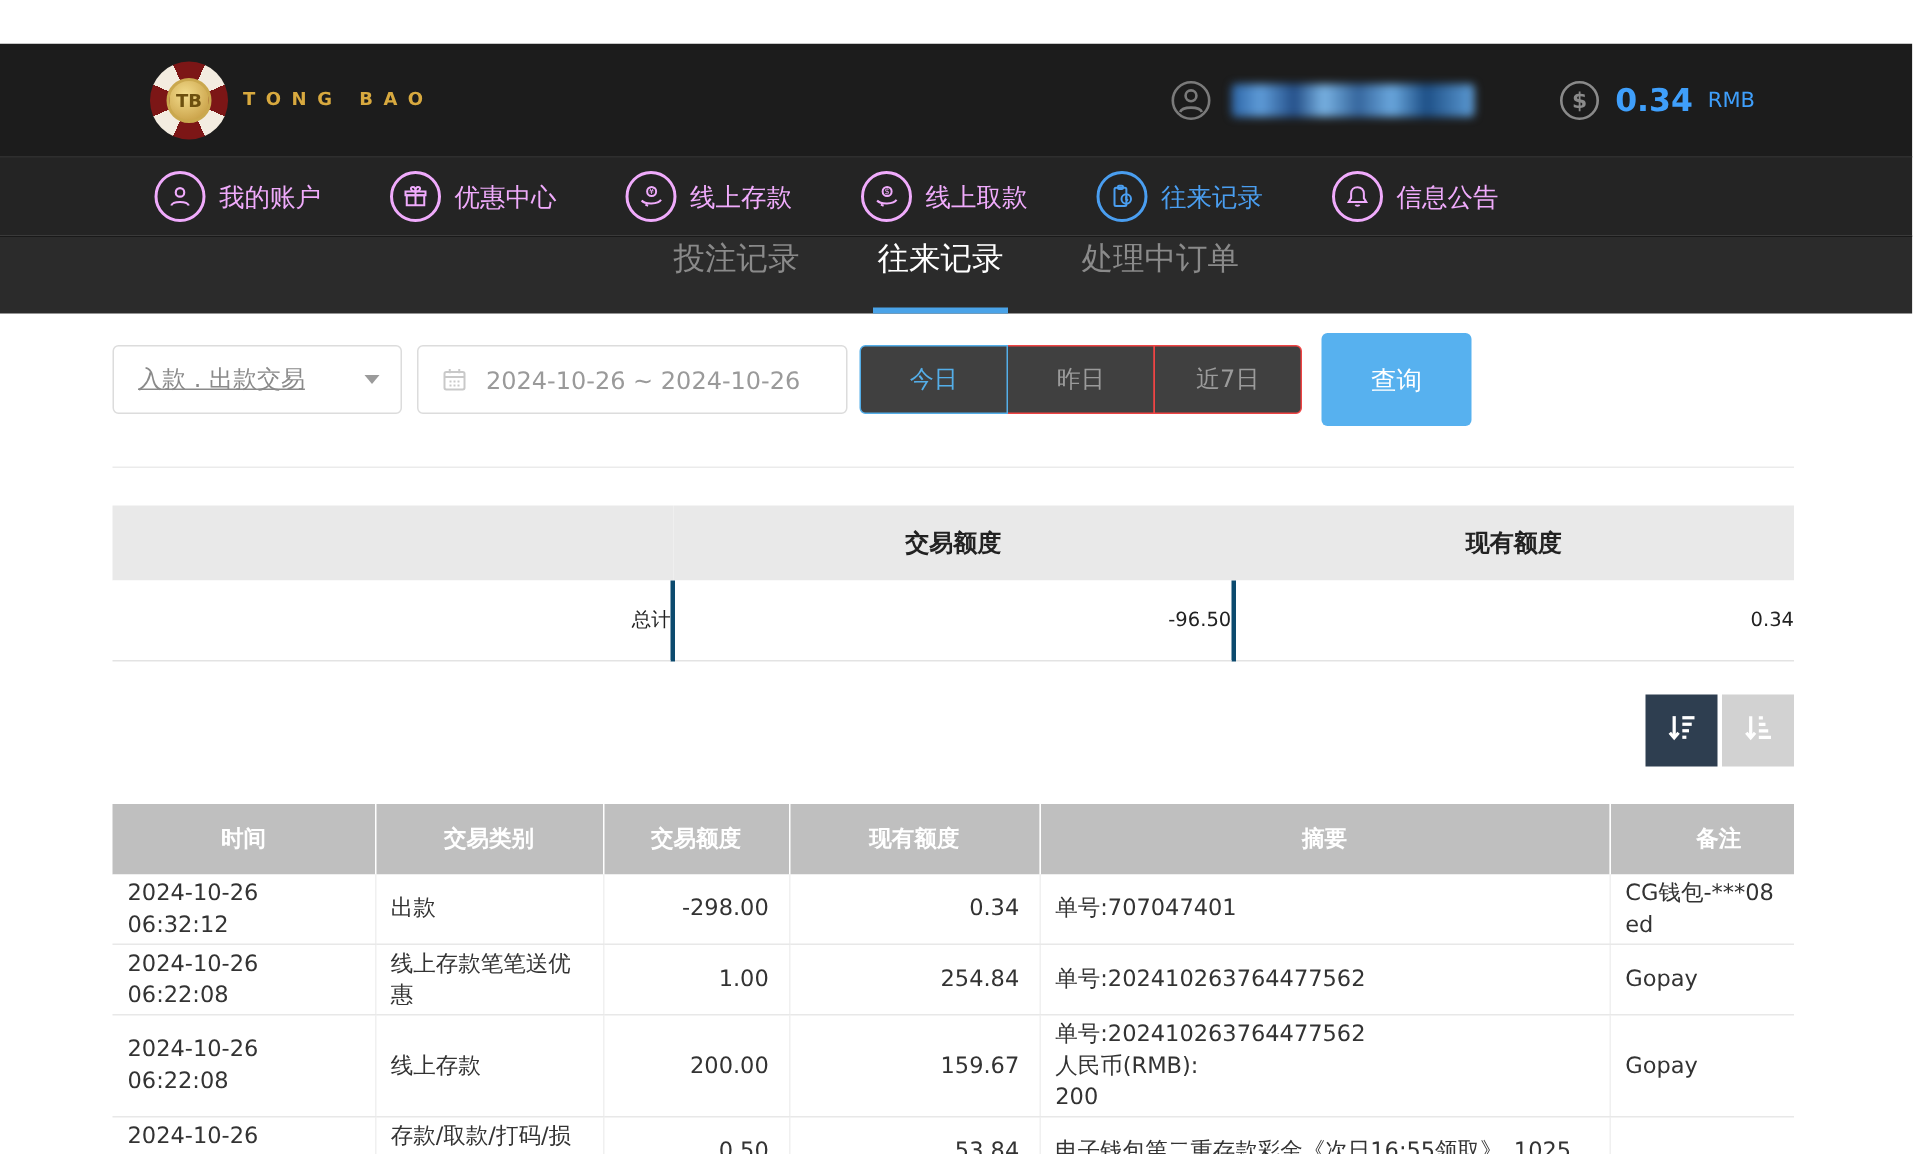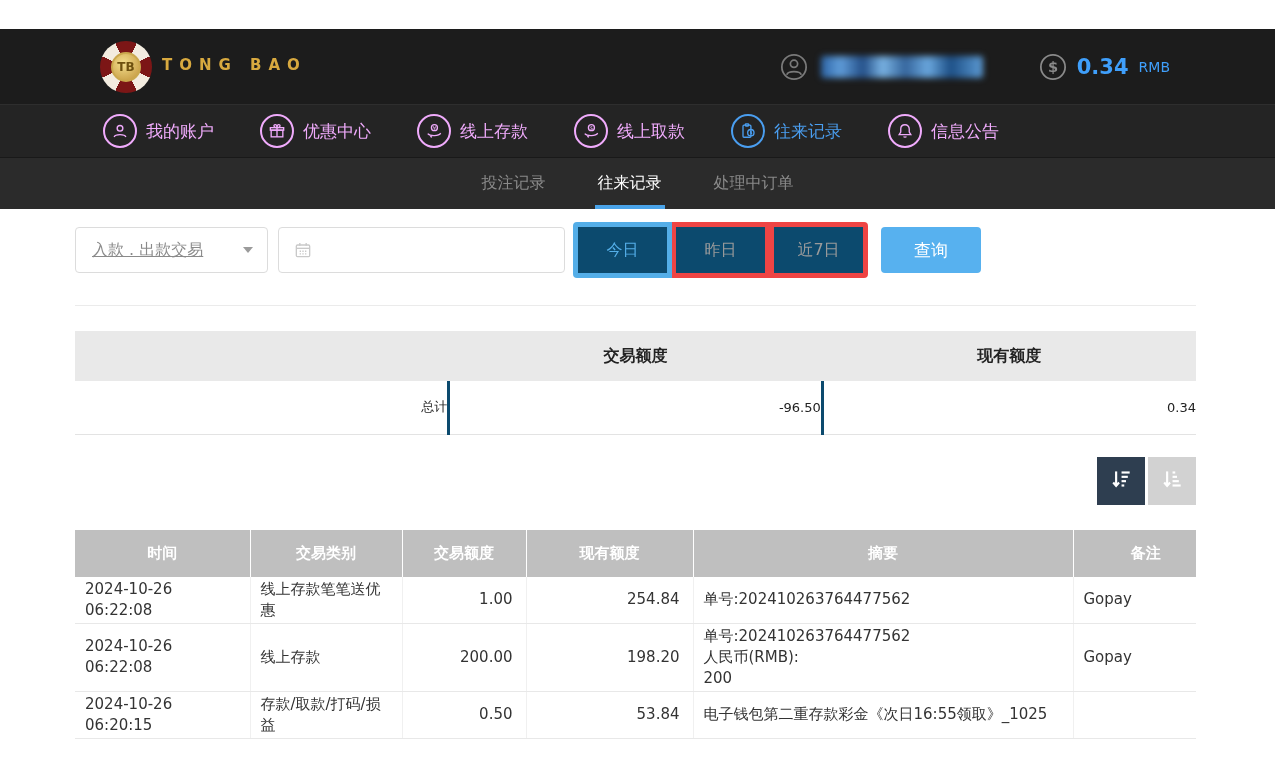--- a/index.html
+++ b/index.html
@@ -12,56 +12,56 @@
   .chip { width:52px; height:52px; border-radius:50%;
     background:conic-gradient(#7c1616 0 24deg,#f3ece0 24deg 66deg,#7c1616 66deg 114deg,#f3ece0 114deg 156deg,#7c1616 156deg 204deg,#f3ece0 204deg 246deg,#7c1616 246deg 294deg,#f3ece0 294deg 336deg,#7c1616 336deg 360deg);
     display:flex; align-items:center; justify-content:center; }
   .chip-inner { width:30px; height:30px; border-radius:50%; border:2px solid #caa84e;
     background:radial-gradient(circle at 40% 35%, #f3dd8d, #c09338); color:#6d500f;
     font-size:12px; font-weight:bold; display:flex; align-items:center; justify-content:center; }
   .logo-text { display:flex; flex-direction:column; line-height:1; }
   .logo-cn { font-family:"DejaVu Serif","Liberation Serif",serif; font-size:35px; font-weight:bold; letter-spacing:2px;
     background:linear-gradient(180deg,#fdf3b0 8%,#ecc75f 48%,#b07a22 95%);
     -webkit-background-clip:text; background-clip:text; color:transparent; }
-  .logo-en { font-size:15px; font-weight:bold; letter-spacing:7px; color:#d8a93f; margin-top:-2px; align-self:flex-end; }
+  .logo-en { font-size:12px; font-weight:bold; letter-spacing:7px; color:#d8a93f; margin-top:-2px; align-self:flex-end; }
 
   .topbar-right { margin-left:auto; display:flex; align-items:center; }
   .user-group { display:flex; align-items:center; gap:13px; cursor:pointer; }
   .username-blur { width:162px; height:22px; border-radius:3px; filter:blur(3px);
     background:linear-gradient(90deg,#2c64a5,#5f9cd8 12%,#244f88 26%,#79b2e2 38%,#35659c 52%,#6aa7dd 66%,#1d4f86 80%,#5d9bd4 100%); }
   .balance-group { display:flex; align-items:center; gap:10px; margin-left:56px; cursor:pointer; }
   .balance-value { color:#3f9ffb; font-size:21px; font-weight:600; }
   .balance-currency { color:#3f9ffb; font-size:14px; }
 
   
   .navbar { height:53px; background:#242424; border-top:1px solid #2e2e2e; display:flex; align-items:center; padding-left:103px; gap:46px; }
   .nav-item { display:flex; align-items:center; gap:9px; color:#f0abfc; font-size:17px; cursor:pointer; white-space:nowrap; }
   .nav-item.active { color:#4a9ef0; }
   .icon-circle { width:34px; height:34px; border-radius:50%; border:2px solid currentColor; display:flex; align-items:center; justify-content:center; flex:none; }
   .icon-circle svg, .line-icon svg { display:block; }
 
   
   .subnav { height:52px; background:#2b2b2b; border-top:1px solid #191919; display:flex; justify-content:center; align-items:stretch; gap:46px; }
-  .subtab { position:relative; display:flex; align-items:center; font-size:16px; color:#8a8a8a; padding:0 3px; cursor:pointer; }
+  .subtab { position:relative; display:flex; font-size:21px; color:#8a8a8a; padding:0 3px; cursor:pointer; }
   .subtab.active { color:#ffffff; }
   .subtab.active::after { content:""; position:absolute; left:0; right:0; bottom:0; height:4px; background:#4aa3e8; }
 
   
   .content { padding:13px 79px 0 75px; }
   .filters { display:flex; align-items:center; }
   .select-box { width:193px; height:46px; border:1px solid #dcdcdc; border-radius:4px; display:flex; align-items:center; justify-content:space-between; padding:0 14px 0 16px; color:#8a8a8a; font-size:16px; cursor:pointer; background:#fff;text-decoration:underline; }
   .caret-down { width:0; height:0; border-left:5px solid transparent; border-right:5px solid transparent; border-top:6px solid #9b9b9b; }
   .date-box { width:287px; height:46px; margin-left:10px; border:1px solid #dcdcdc; border-radius:4px; display:flex; align-items:center; gap:11px; padding:0 14px; color:#9a9a9a; font-size:16px; cursor:pointer; background:#fff; }
   .quick-group { display:flex; margin-left:8px; }
-  .quick-btn { position:relative; width:99px; height:56px; border:5px solid #ef4444; background:#0c4a6e; color:#9b9b9b; font-size:16px; display:flex; align-items:center; justify-content:center; cursor:pointer; }
+  .quick-btn { position:relative; width:99px; height:46px; border:1px solid #ef4444; background:#404040; color:#9b9b9b; font-size:16px; display:flex; align-items:center; justify-content:center; cursor:pointer; }
   .quick-btn + .quick-btn { margin-left:-1px; }
   .quick-btn:first-child { border-radius:4px 0 0 4px; }
   .quick-btn:last-child { border-radius:0 4px 4px 0; }
   .quick-btn.active { border-color:#54aee8; color:#54aee8; z-index:1; border-radius:4px 0 0 4px; }
-  .search-btn { width:100px; height:46px; margin-left:13px; background:#57b1ef; color:#fff; font-size:17px; border:none; border-radius:4px; cursor:pointer; }
+  .search-btn { width:100px; height:62px; margin-left:13px; background:#57b1ef; color:#fff; font-size:17px; border:none; border-radius:4px; cursor:pointer; }
 
   .divider { border:none; border-top:1px solid #ebebeb; margin-top:27px; }
 
   
   .summary-table { width:100%; border-collapse:collapse; table-layout:fixed; margin-top:25px; color:#222; }
   .summary-table col { width:33.33%; }
   .summary-table thead th { background:#e9e9e9; height:50px; font-size:16px; font-weight:600; text-align:center; }
   .summary-table tbody td { height:53px; text-align:right; font-size:13px; font-weight:500; border-bottom:1px solid #e3e3e3; background:#fff; }
   .summary-table tbody td + td { border-left:3px solid #0c4a6e; }
 
@@ -210,20 +210,21 @@
         <span class="line-icon">
           <svg width="20" height="20" viewBox="0 0 24 24" fill="none" stroke="#c9c9c9" stroke-width="1.6">
             <rect x="4" y="6" width="16" height="14" rx="1.4"></rect>
               <line x1="4" y1="10" x2="20" y2="10"></line>
             <line x1="8.2" y1="3.6" x2="8.2" y2="7"></line>
               <line x1="15.8" y1="3.6" x2="15.8" y2="7"></line>
             <line x1="8" y1="13.5" x2="16" y2="13.5" stroke-dasharray="1.6 1.6"></line>
             <line x1="8" y1="16.7" x2="16" y2="16.7" stroke-dasharray="1.6 1.6"></line>
           </svg>
         </span>
+        <span>2024-10-26 ~ 2024-10-26</span>
       </div>
       <div class="quick-group">
         <div class="quick-btn active">
           <span>今日</span>
         </div>
         <div class="quick-btn">
           <span>昨日</span>
         </div>
         <div class="quick-btn">
           <span>近7日</span>
@@ -297,34 +298,44 @@
           <th>时间</th>
           <th>交易类别</th>
           <th>交易额度</th>
           <th>现有额度</th>
           <th>摘要</th>
           <th>备注</th>
         </tr>
       </thead>
       <tbody>
           <tr>
+            <td class="al">2024-10-26 06:32:12</td>
+            <td class="al">出款</td>
+            <td class="ar">-298.00</td>
+            <td class="ar">0.34</td>
+            <td class="al">
+              <div>单号:707047401</div>
+            </td>
+            <td class="al remark">CG钱包-***08ed</td>
+          </tr>
+          <tr>
             <td class="al">2024-10-26 06:22:08</td>
             <td class="al">线上存款笔笔送优惠</td>
             <td class="ar">1.00</td>
             <td class="ar">254.84</td>
             <td class="al">
               <div>单号:202410263764477562</div>
             </td>
             <td class="al remark">Gopay</td>
           </tr>
           <tr>
             <td class="al">2024-10-26 06:22:08</td>
             <td class="al">线上存款</td>
             <td class="ar">200.00</td>
-            <td class="ar">198.20</td>
+            <td class="ar">159.67</td>
             <td class="al">
               <div>单号:202410263764477562</div>
               <div>人民币(RMB):</div>
               <div>200</div>
             </td>
             <td class="al remark">Gopay</td>
           </tr>
           <tr>
             <td class="al">2024-10-26 06:20:15</td>
             <td class="al">存款/取款/打码/损益</td>

